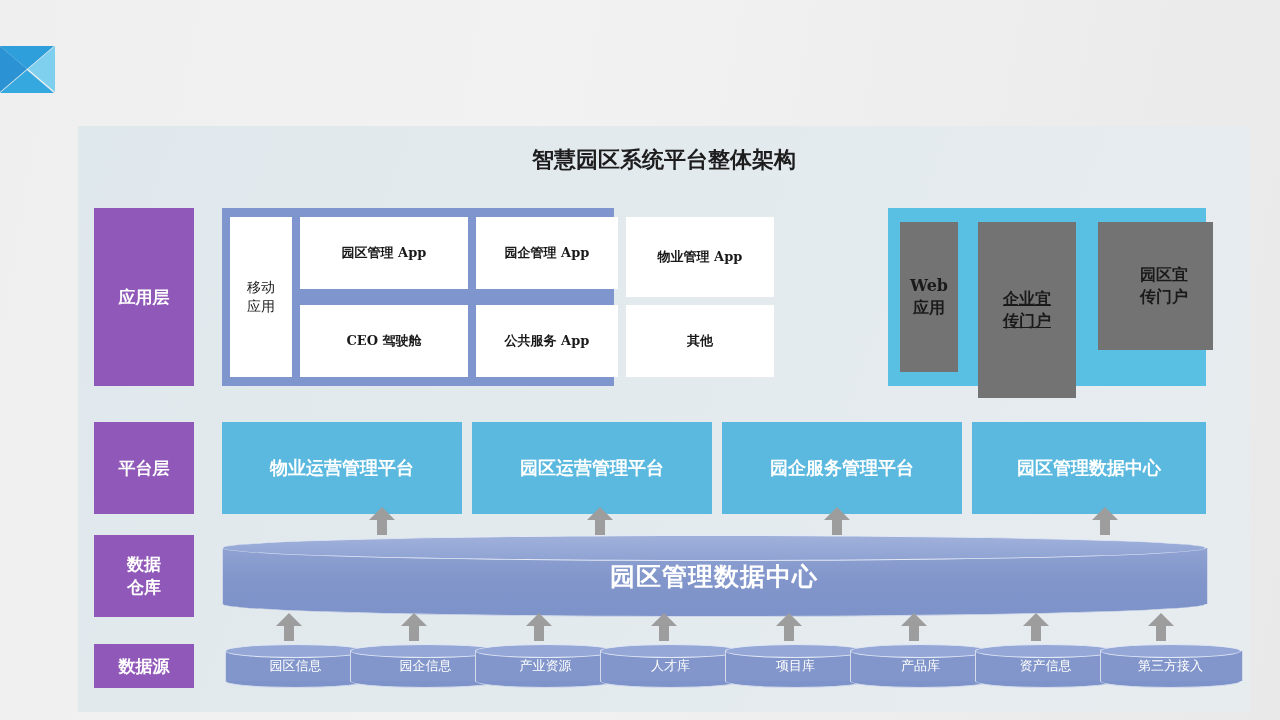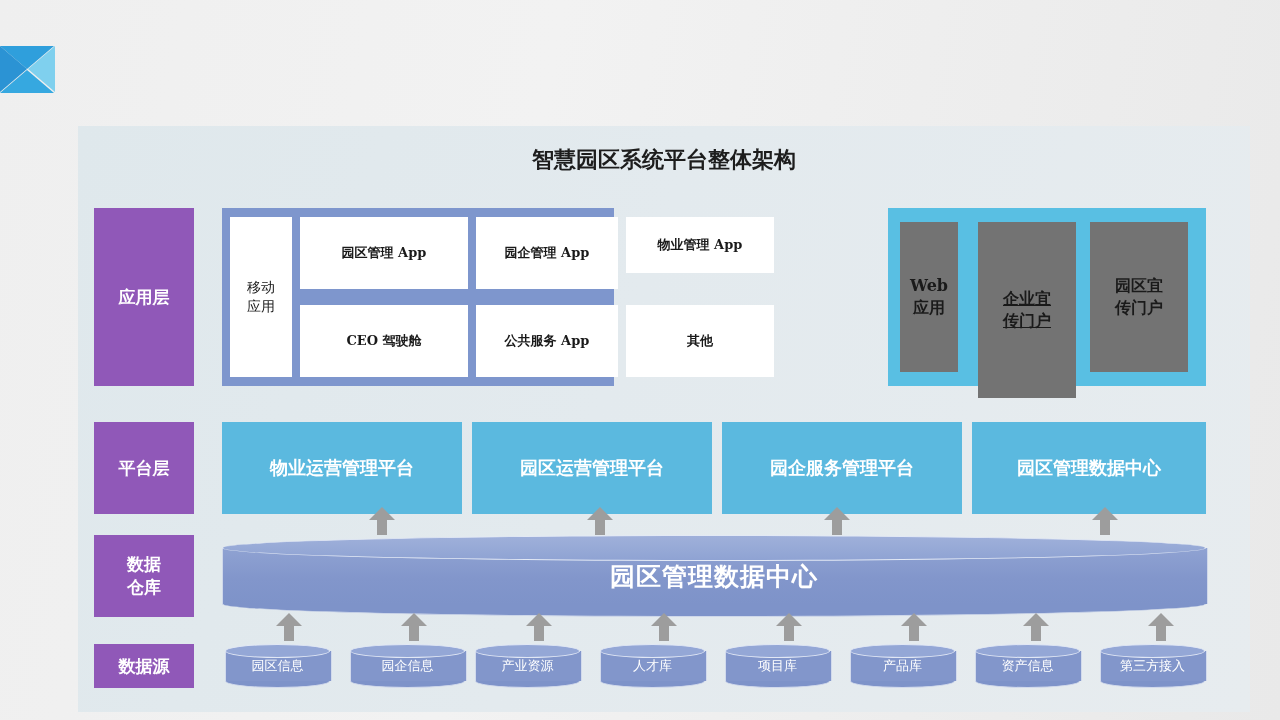--- a/index.html
+++ b/index.html
@@ -91,21 +91,21 @@
   #dc .top{position:absolute;left:0;top:0;width:984px;height:26px;border-radius:50%;
     background:linear-gradient(180deg,#9fb0da 0%,#8fa3d3 100%);
     border:1px solid #e3e9f5;box-sizing:border-box;}
   #dc .bottom{position:absolute;left:0;top:56px;width:984px;height:26px;border-radius:50%;
     background:#7e93c9;border:1px solid #cfd8ea;box-sizing:border-box;}
   #dc .label{position:absolute;left:0;top:0;width:984px;height:82px;
     display:flex;align-items:center;justify-content:center;
     font-size:25px;font-weight:bold;color:#ffffff;z-index:3;letter-spacing:1px;
     font-family:"DejaVu Serif","Liberation Serif",serif;}
   
-  .src{position:absolute;top:518px;height:44px;}
+  .src{position:absolute;top:518px;height:44px;padding-left:36px;}
   .src .s-body{position:absolute;left:0;top:7px;width:100%;height:30px;
     background:#8296cb;border-left:1px solid #d2daec;border-right:1px solid #d2daec;}
   .src .s-top{position:absolute;left:0;top:0;width:100%;height:14px;border-radius:50%;
     background:#94a7d6;border:1px solid #e2e8f5;box-sizing:border-box;}
   .src .s-bottom{position:absolute;left:0;top:30px;width:100%;height:14px;border-radius:50%;
     background:#7e93c9;border:1px solid #d2daec;box-sizing:border-box;}
   .src .s-label{position:absolute;left:0;top:0;width:100%;height:44px;z-index:3;
     display:flex;align-items:center;justify-content:center;
     font-size:13px;color:#ffffff;white-space:nowrap;
     font-family:"DejaVu Serif","Liberation Serif",serif;}
@@ -145,41 +145,41 @@
   <div id="app-mobile-group">
     <div id="mobile-cell">
       <div>
         <div>移动</div>
         <div>应用</div>
       </div>
     </div>
 
     <div class="appbox" style="left:78px;top:9px;width:168px;height:72px;">园区管理 App</div>
     <div class="appbox" style="left:254px;top:9px;width:142px;height:72px;">园企管理 App</div>
-    <div class="appbox" style="left:404px;top:9px;width:148px;height:56px;">物业管理 App</div>
+    <div class="appbox" style="left:404px;top:9px;width:148px;height:80px;">物业管理 App</div>
 
     <div class="appbox" style="left:78px;top:97px;width:168px;height:72px;">CEO 驾驶舱</div>
     <div class="appbox" style="left:254px;top:97px;width:142px;height:72px;">公共服务 App</div>
     <div class="appbox" style="left:404px;top:97px;width:148px;height:72px;">其他</div>
   </div>
 
   <div id="app-web-group">
     <div class="webbox" style="left:12px;top:14px;width:58px;height:150px;">
       <div>
         <div>Web</div>
         <div>应用</div>
       </div>
     </div>
     <div class="webbox" style="left:90px;top:14px;width:98px;height:176px;text-decoration:underline;">
       <div>
         <div>企业宜</div>
         <div>传门户</div>
       </div>
     </div>
-    <div class="webbox" style="left:202px;top:14px;width:98px;height:150px;">
+    <div class="webbox" style="left:210px;top:14px;width:98px;height:128px;padding-left:17px;">
       <div>
         <div>园区宜</div>
         <div>传门户</div>
       </div>
     </div>
   </div>
 
   <div class="platbox" style="left:144px;width:240px;">物业运营管理平台</div>
   <div class="platbox" style="left:394px;width:240px;">园区运营管理平台</div>
   <div class="platbox" style="left:644px;width:240px;">园企服务管理平台</div>

